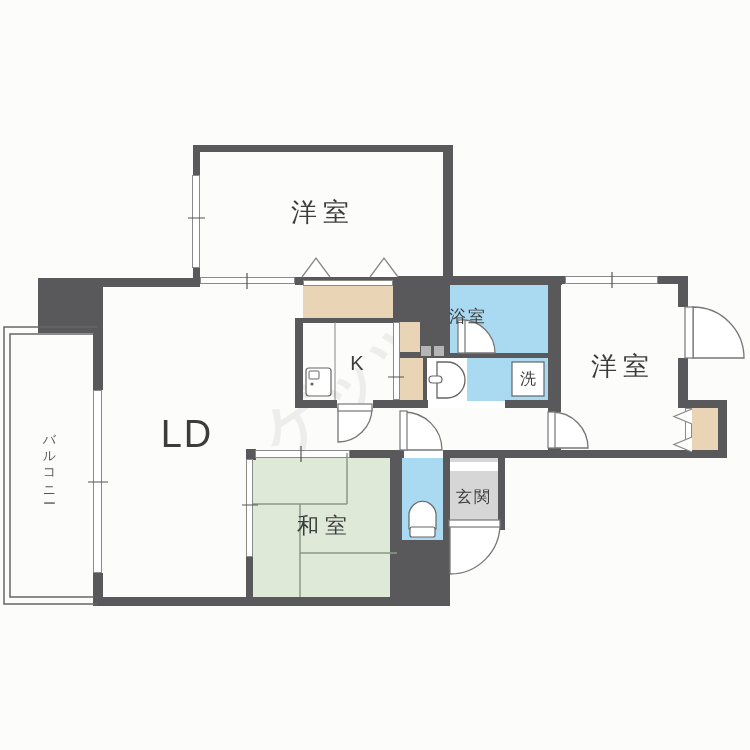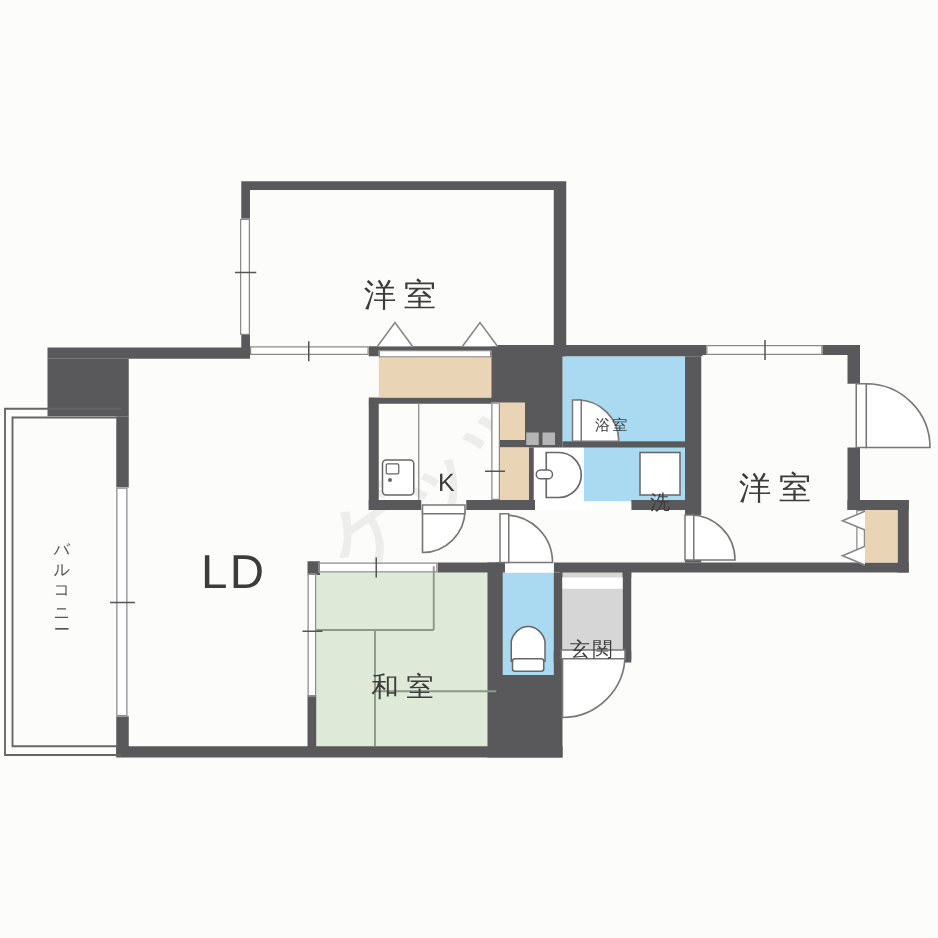--- a/index.html
+++ b/index.html
@@ -16,21 +16,21 @@
   .tatami{background:var(--tatami_green,#dfe9d8);}
   .beige{background:var(--closet_beige,#e9d4b5);}
   .gray{background:var(--entrance_gray,#d6d6d6);}
   .white{background:#ffffff;}
   .op{background:#ffffff;border:1px solid #8a8a8a;}
   .sq{background:#b5b5b5;}
   svg{position:absolute;left:0;top:0;}
   .lbl{
     position:absolute;transform:translate(-50%,-50%);
     color:var(--text,#3c3c3c);white-space:nowrap;
-    letter-spacing:6px;line-height:1;margin-top:24px;
+    letter-spacing:6px;line-height:1;
   }
   .lbl.nosp{letter-spacing:0;}
   #balcony-label{
     position:absolute;writing-mode:vertical-rl;text-orientation:upright;
     transform:translate(-50%,-50%);letter-spacing:3px;color:#555;
   }
   #watermark{
     position:absolute;left:350px;top:385px;
     transform:translate(-50%,-50%) rotate(-35deg);
     font-size:62px;font-weight:bold;color:var(--watermark_gray,#e4e4e4);
@@ -150,21 +150,21 @@
     <g>
       <path d="M409 529 L409 513 A14 16 0 0 1 436 513 L436 529 Z" fill="#fff" stroke="#666" stroke-width="1.2"></path>
       <rect x="410" y="527" width="25" height="10" rx="2" fill="#fff" stroke="#666" stroke-width="1.2"></rect>
     </g>
 
     <rect x="512" y="362" width="32" height="34" fill="#fff" stroke="#666" stroke-width="1.2"></rect>
   </svg>
 
   <div class="lbl" style="left:323px;top:212px;font-size:26px;">洋室</div>
   <div class="lbl" style="left:623px;top:366px;font-size:26px;">洋室</div>
-  <div class="lbl nosp" style="left:490px;top:316px;font-size:12px;letter-spacing:2px;">浴室</div>
+  <div class="lbl nosp" style="left:468px;top:316px;font-size:17px;letter-spacing:2px;">浴室</div>
   <div class="lbl nosp" style="left:528px;top:379px;font-size:16px;">洗</div>
   <div class="lbl nosp" style="left:357px;top:363px;font-size:20px;">K</div>
   <div class="lbl nosp" style="left:187px;top:434px;font-size:38px;letter-spacing:2px;">LD</div>
   <div class="lbl" style="left:325px;top:526px;font-size:22px;">和室</div>
   <div class="lbl nosp" style="left:474px;top:497px;font-size:16px;letter-spacing:2px;">玄関</div>
   <div id="balcony-label" style="left:49px;top:462px;font-size:13px;">バルコニー</div>
 
 </div>
 
 </body></html>

